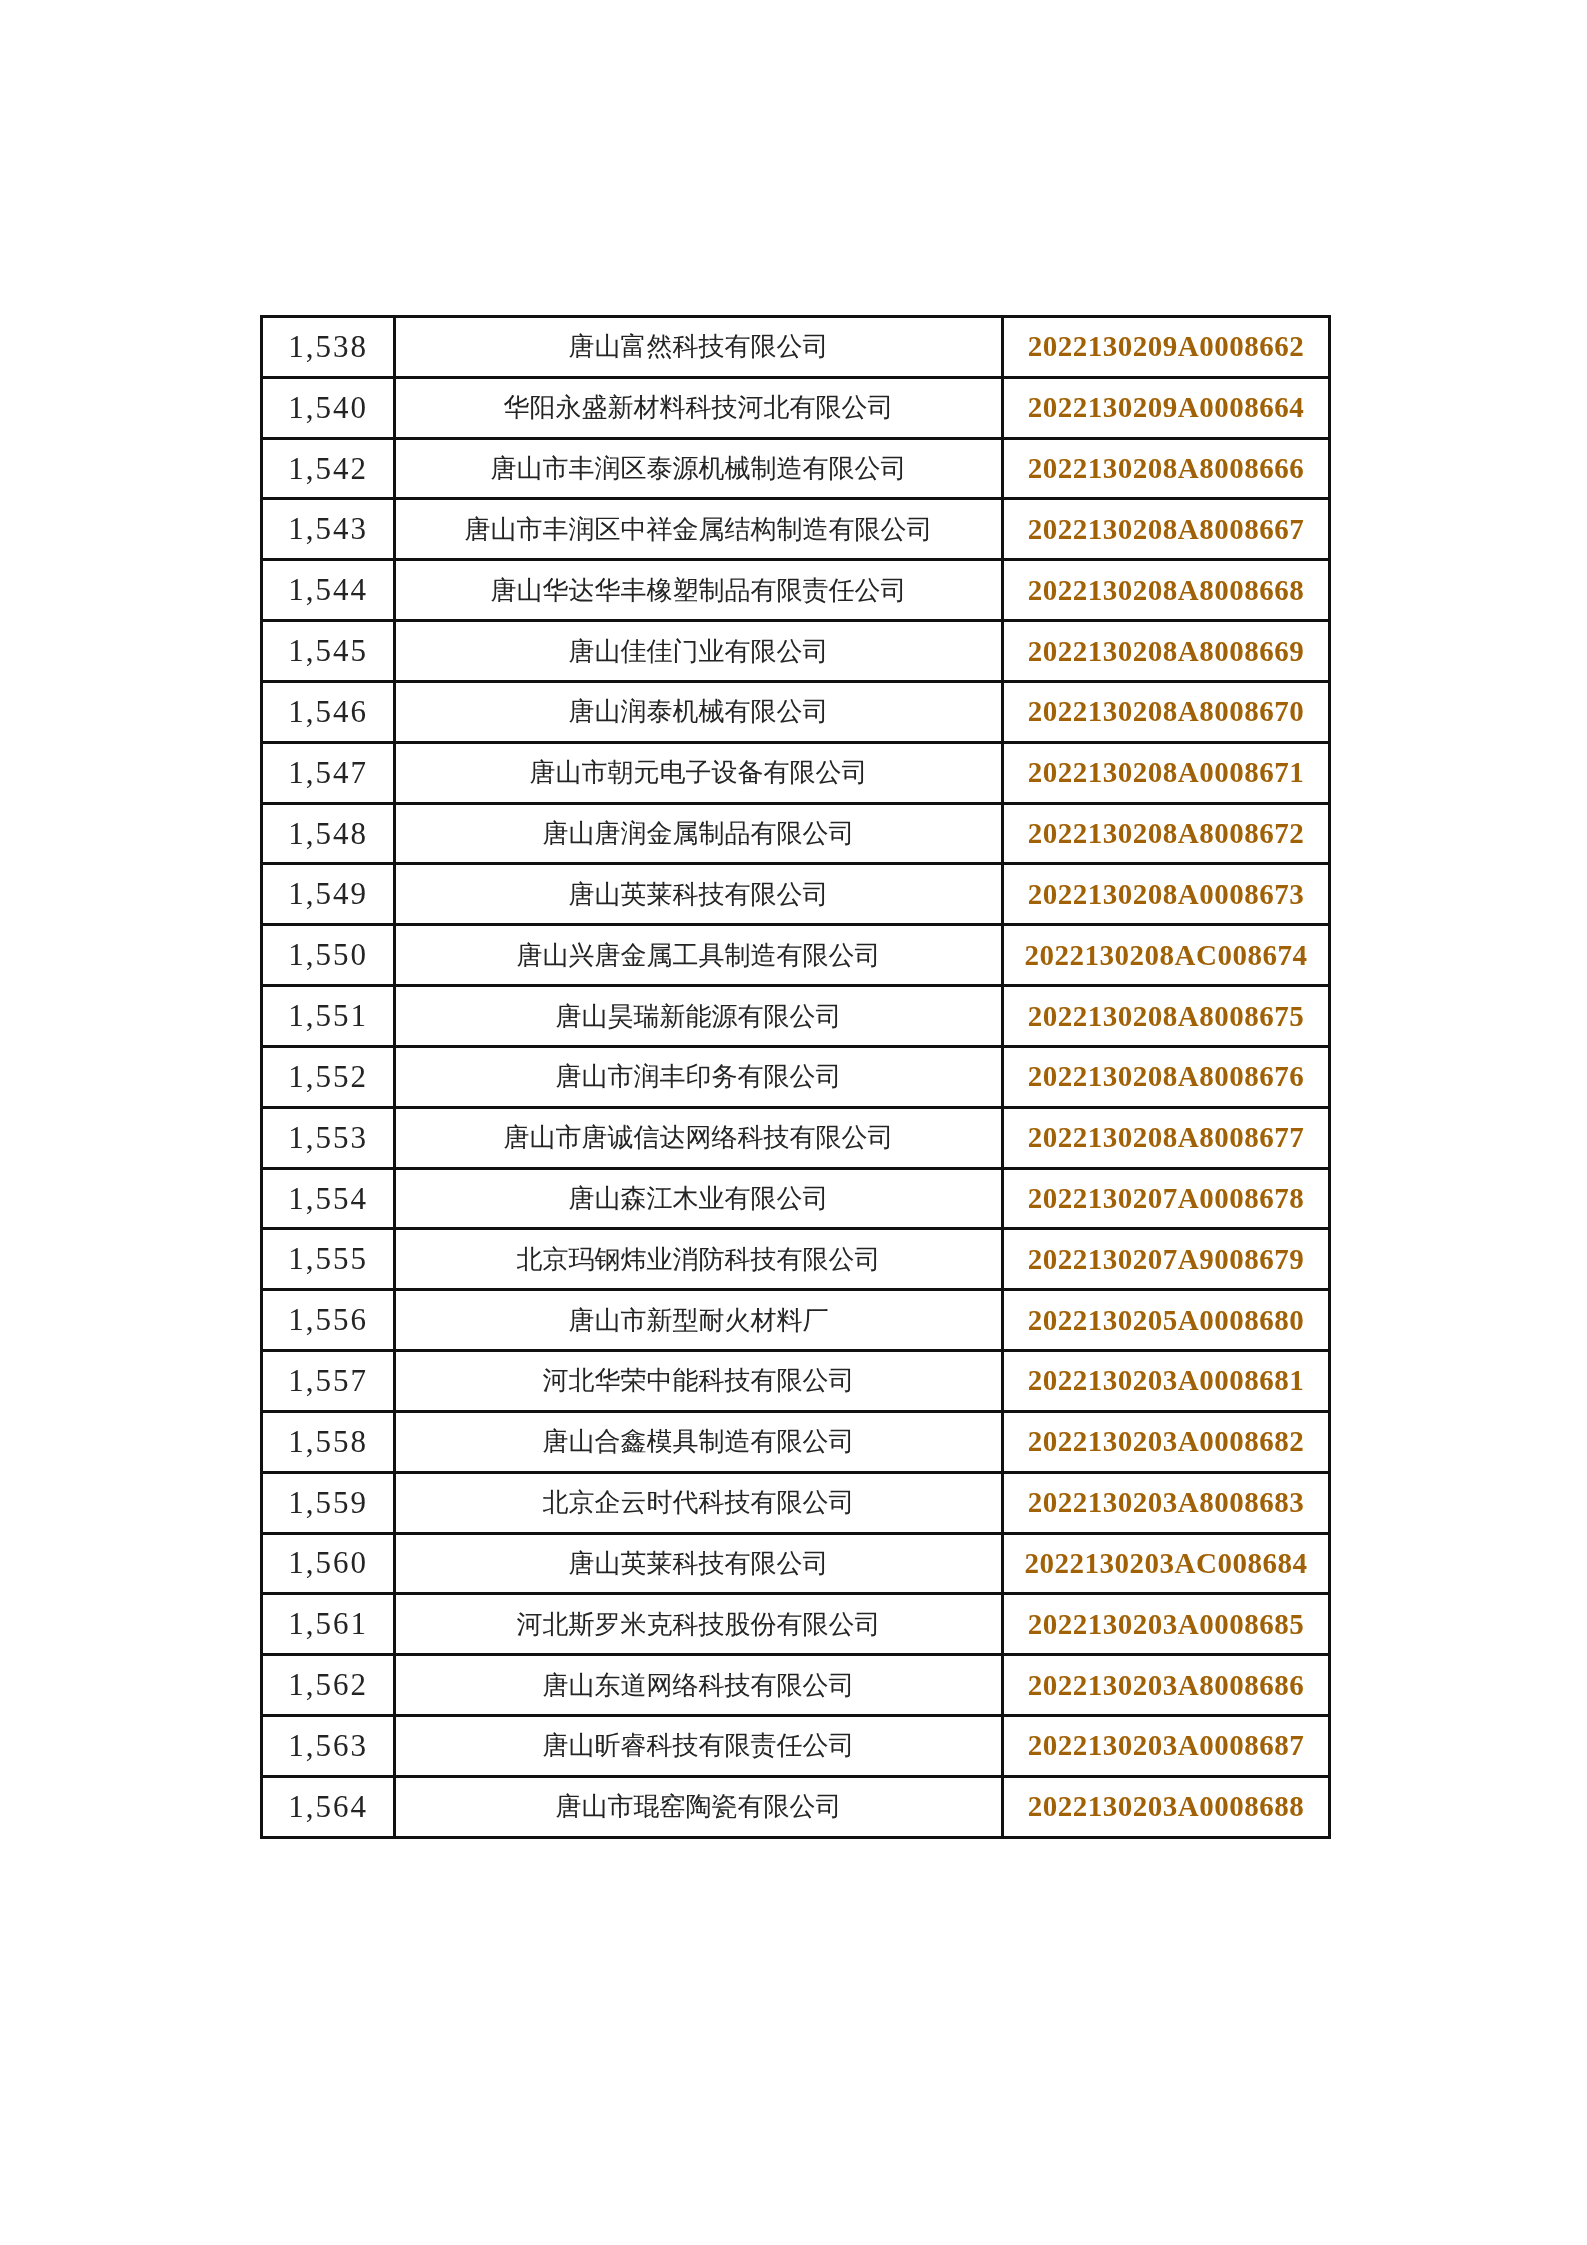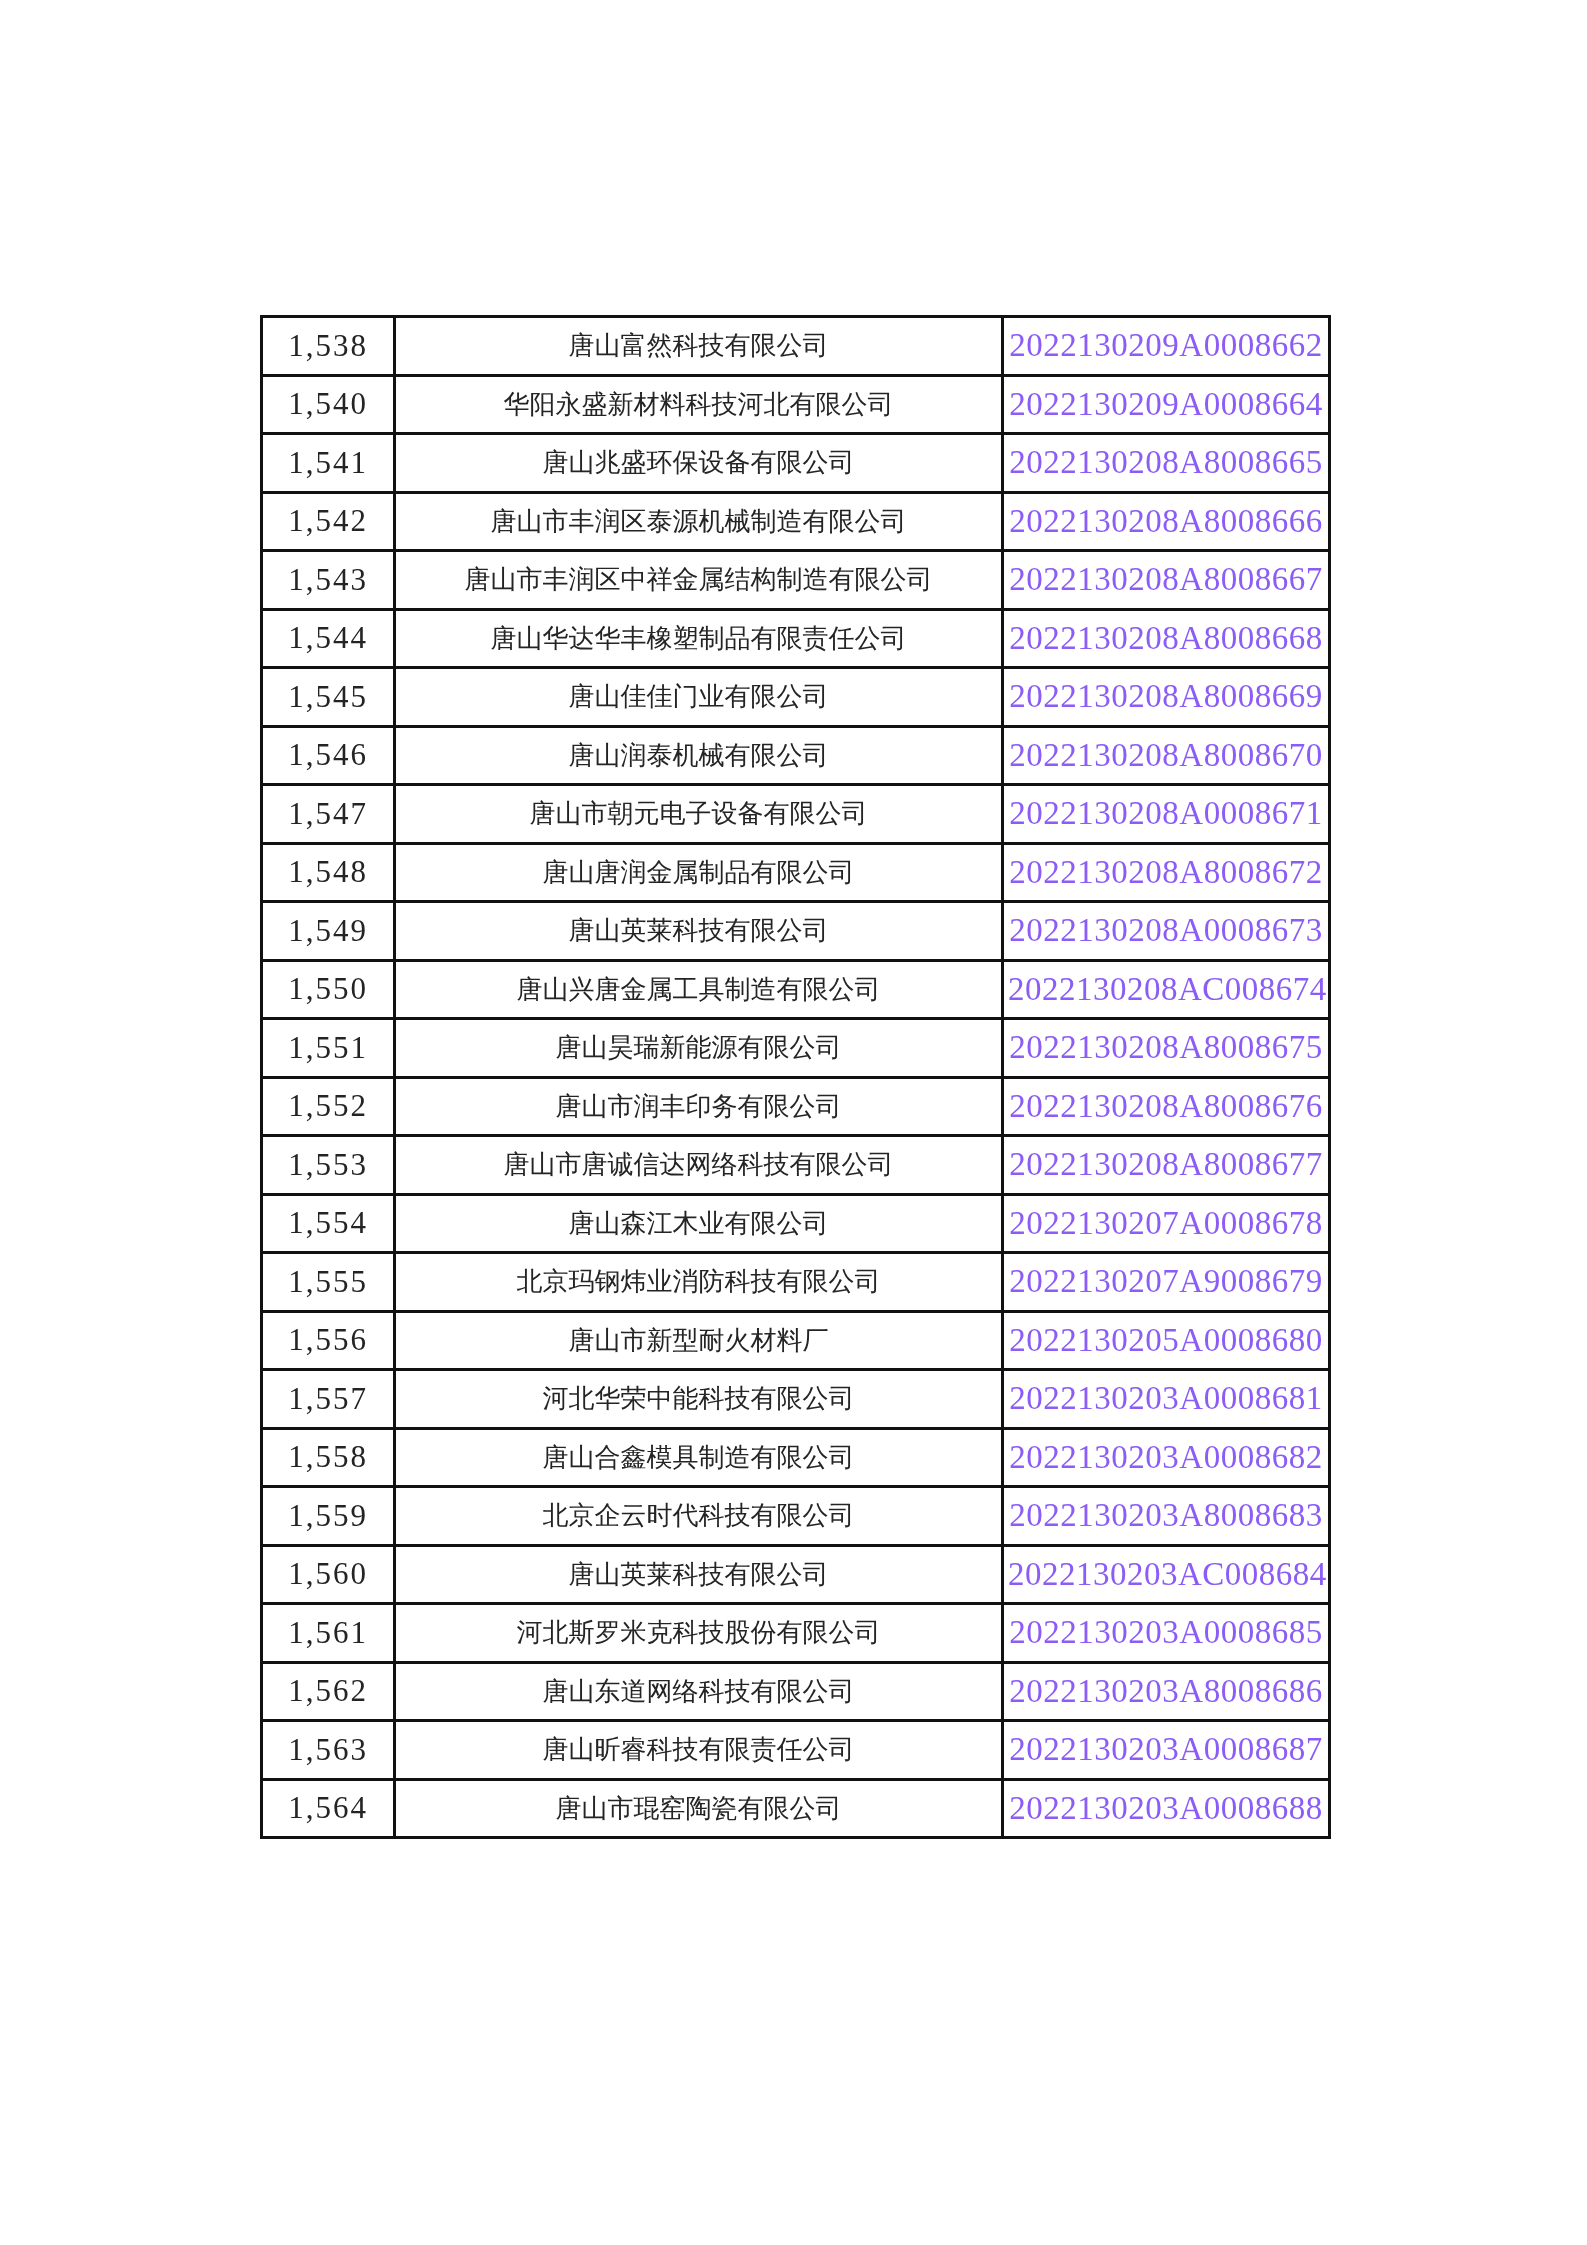--- a/index.html
+++ b/index.html
@@ -47,23 +47,24 @@
     font-size: 31px;
     letter-spacing: 2px;
     color: #242424;
   }
   .cell-name {
     font-size: 26px;
     color: #242424;
     margin-left: 36px;
   }
   .cell-code {
-    font-size: 33px;
+    font-size: 29px;
     letter-spacing: 0.5px;
-    color: #8b5cf6;
+    color: #a16207;
+    font-weight: bold;
   }
 </style>
 </head>
 <body>
 
 <div class="page">
   <table class="company-table">
     <colgroup>
       <col class="col-index">
       <col class="col-name">
@@ -74,25 +75,20 @@
     <td class="cell-index">1,538</td>
     <td class="cell-name">唐山富然科技有限公司</td>
     <td class="cell-code">2022130209A0008662</td>
   </tr>
         <tr>
     <td class="cell-index">1,540</td>
     <td class="cell-name">华阳永盛新材料科技河北有限公司</td>
     <td class="cell-code">2022130209A0008664</td>
   </tr>
         <tr>
-    <td class="cell-index">1,541</td>
-    <td class="cell-name">唐山兆盛环保设备有限公司</td>
-    <td class="cell-code">2022130208A8008665</td>
-  </tr>
-        <tr>
     <td class="cell-index">1,542</td>
     <td class="cell-name">唐山市丰润区泰源机械制造有限公司</td>
     <td class="cell-code">2022130208A8008666</td>
   </tr>
         <tr>
     <td class="cell-index">1,543</td>
     <td class="cell-name">唐山市丰润区中祥金属结构制造有限公司</td>
     <td class="cell-code">2022130208A8008667</td>
   </tr>
         <tr>

